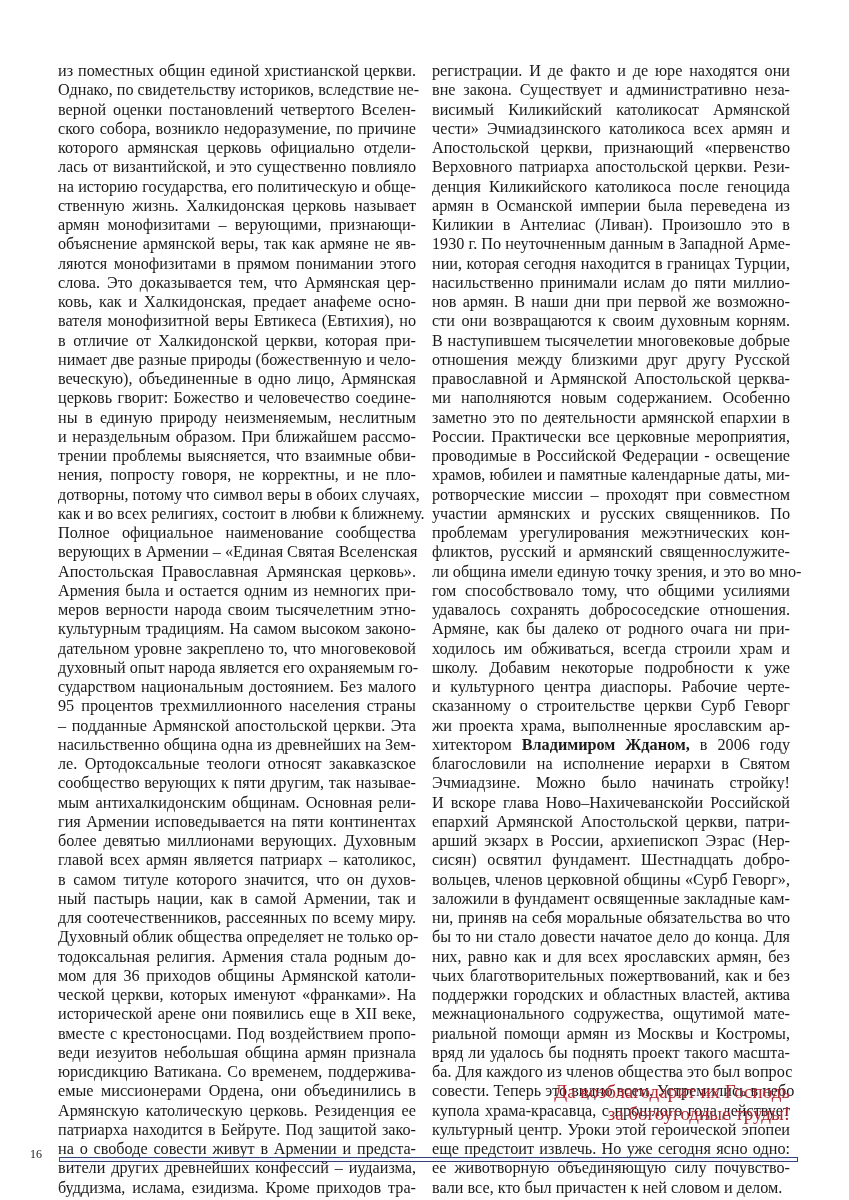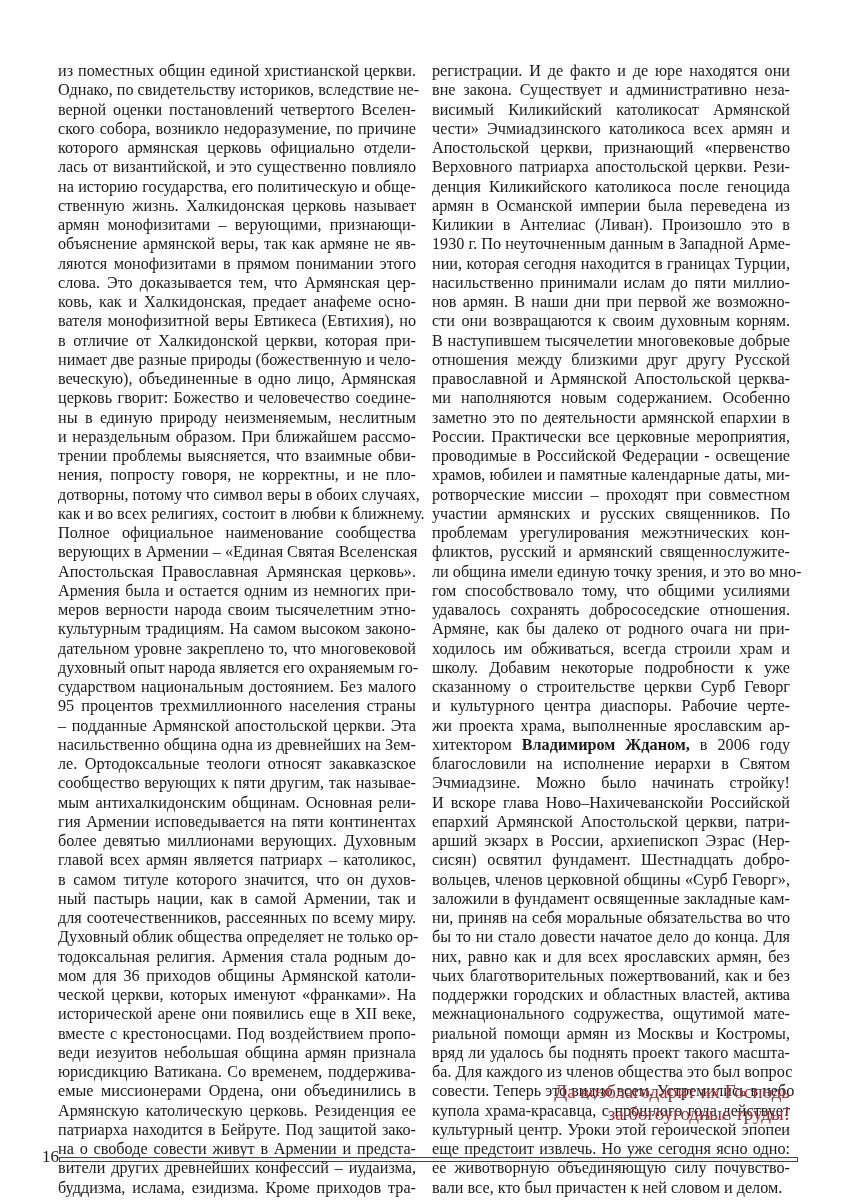--- a/index.html
+++ b/index.html
@@ -31,23 +31,22 @@
     font-weight: normal;
     font-size: 19px;
     line-height: 22px;
     color: #b3262e;
   }
   .footer-num {
     position: absolute;
     left: 30px;
     top: 1147px;
     font-family: "Liberation Serif", serif;
-    font-size: 17px;
+    font-size: 12px;
     color: #1a1a1a;
-    margin-left: 12px;
   }
   .footer-rule {
     position: absolute;
     left: 59px;
     top: 1157px;
     width: 737px;
     height: 3px;
     border: 1px solid #34427e;
     background: #ffffff;
   }
@@ -146,22 +145,22 @@
         <span class="line">ротворческие миссии – проходят при совместном</span>
         <span class="line">участии армянских и русских священников. По</span>
         <span class="line">проблемам урегулирования межэтнических кон-</span>
         <span class="line">фликтов, русский и армянский священнослужите-</span>
         <span class="line">ли община имели единую точку зрения, и это во мно-</span>
         <span class="line">гом способствовало тому, что общими усилиями</span>
         <span class="line">удавалось сохранять добрососедские отношения.</span>
         <span class="line">Армяне, как бы далеко от родного очага ни при-</span>
         <span class="line">ходилось им обживаться, всегда строили храм и</span>
         <span class="line">школу. Добавим некоторые подробности к уже</span>
+        <span class="line">и культурного центра диаспоры. Рабочие черте-</span>
         <span class="line">сказанному о строительстве церкви Сурб Геворг</span>
-        <span class="line">и культурного центра диаспоры. Рабочие черте-</span>
         <span class="line">жи проекта храма, выполненные ярославским ар-</span>
       </div>
     <span class="line"><span>хитектором </span><span class="bold">Владимиром Жданом,</span><span> в 2006 году</span></span>
     <div id="right-after">
         <span class="line">благословили на исполнение иерархи в Святом</span>
         <span class="line">Эчмиадзине.  Можно  было  начинать  стройку!</span>
         <span class="line">И вскоре глава Ново–Нахичеванскойи Российской</span>
         <span class="line">епархий Армянской Апостольской церкви, патри-</span>
         <span class="line">арший экзарх в России, архиепископ Эзрас (Нер-</span>
         <span class="line">сисян) освятил фундамент. Шестнадцать добро-</span>

